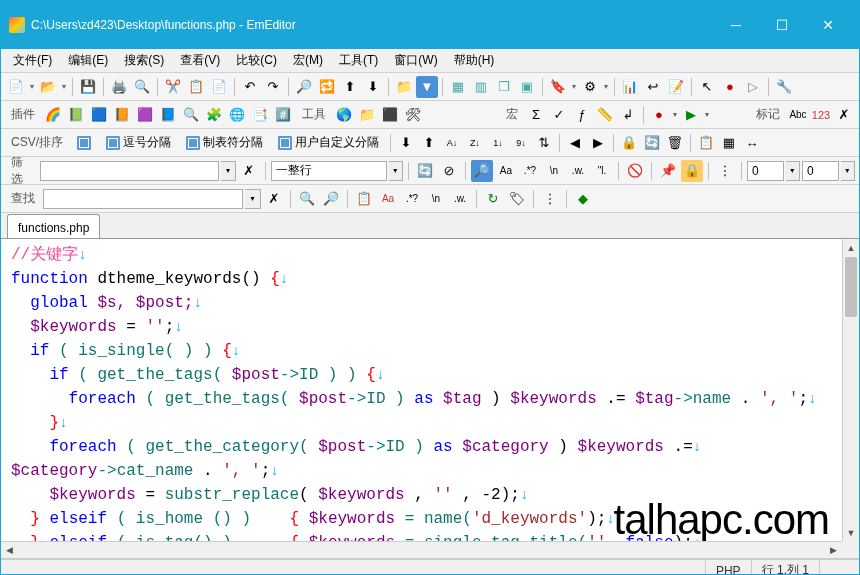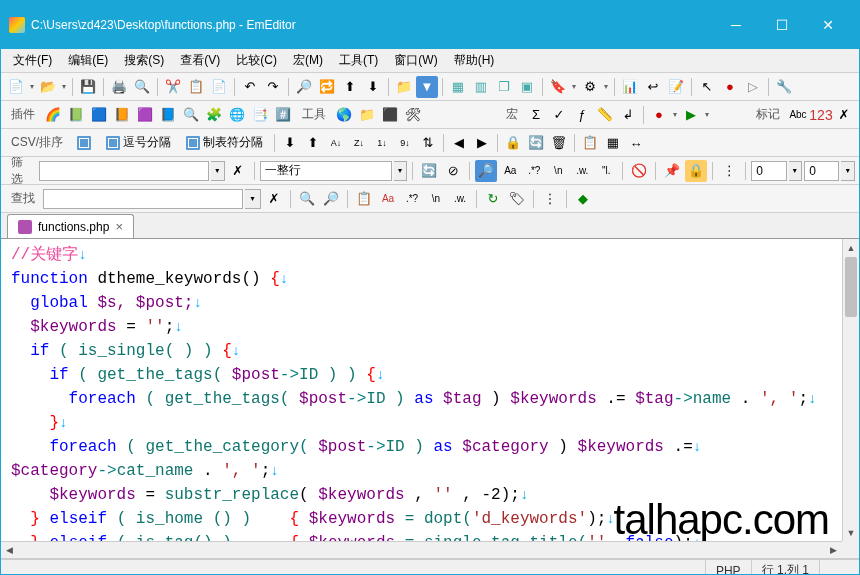--- a/index.html
+++ b/index.html
@@ -19,21 +19,21 @@
 .tb-spacer { flex: 1; }
 .csv-btn { padding: 2px 6px; height: 22px; display: flex; align-items: center; gap: 3px; border: 1px solid transparent; cursor: pointer; white-space: nowrap; flex-shrink: 0; font-family: Liberation Mono, monospace; }
 .csv-icon { width: 14px; height: 14px; background: #5b9bd5; border-radius: 1px; position: relative; }
 .csv-icon::after { content: ''; position: absolute; inset: 2px; border: 1px solid #fff; }
 .filter-row { height: 28px; background: #f5f5f5; display: flex; align-items: center; padding: 2px 4px; border-bottom: 1px solid #d0d0d0; gap: 2px; overflow: hidden; }
 .filter-label { padding: 0 6px; color: #555; }
 .filter-input { width: 200px; height: 20px; border: 1px solid #abadb3; background: #fff; padding: 0 4px; font-size: 12px; }
 .filter-dd { width: 16px; height: 20px; border: 1px solid #abadb3; border-left: none; background: #efefef; display: flex; align-items: center; justify-content: center; font-size: 8px; cursor: pointer; }
 .num-box { width: 40px; height: 20px; border: 1px solid #abadb3; background: #fff; padding: 0 4px; display: flex; align-items: center; }
 .tabs { height: 26px; background: #f0f0f0; display: flex; align-items: flex-end; padding: 0 6px; border-bottom: 1px solid #999; }
-.tab { height: 24px; padding: 0 10px; display: flex; align-items: center; gap: 6px; background: #fff; border: 1px solid #999; border-bottom: none; border-radius: 3px 3px 0 0; cursor: pointer; }
+.tab { height: 24px; padding: 0 10px; display: flex; align-items: center; gap: 6px; background: #fff; border: 1px solid #999; border-bottom: none; border-radius: 3px 3px 0 0; cursor: pointer; flex-direction: column; }
 .tab-icon { width: 14px; height: 14px; background: #b050b0; border-radius: 2px; }
 .tab-close { font-size: 13px; color: #666; cursor: pointer; }
 .editor { position: relative; height: 320px; background: #fff; overflow: hidden; border-bottom: 1px solid #ccc; }
 .code { font-family: Consolas, "Courier New", monospace; font-size: 16px; line-height: 24px; padding: 4px 10px; white-space: pre; }
 .c-comment { color: #ec4899; }
 .c-keyword { color: #0000ff; }
 .c-func { color: #000; }
 .c-var { color: #800080; }
 .c-str { color: #a52a2a; }
 .c-brace { color: #ff0000; }
@@ -154,37 +154,41 @@
   <div class="tb-btn">📏</div>
   <div class="tb-btn">↲</div>
   <div class="tb-sep"></div>
   <div class="tb-btn" style="color:#c00">●</div>
     <div class="tb-dd">▾</div>
   <div class="tb-btn" style="color:#080">▶</div>
     <div class="tb-dd">▾</div>
   <div style="width:40px"></div>
   <div class="toolbar-label">标记</div>
   <div class="tb-btn" style="font-size:10px">Abc</div>
-  <div class="tb-btn" style="font-size:14px;color:#c33">123</div>
+  <div class="tb-btn" style="font-size:11px;color:#c33">123</div>
   <div class="tb-btn">✗</div>
 </div>
 
 <div class="toolbar">
   <div class="toolbar-label">CSV/排序</div>
   <div class="csv-btn">
       <span class="csv-icon"></span>
     </div>
   <div class="csv-btn">
       <span class="csv-icon"></span>
       <span>逗号分隔</span>
     </div>
   <div class="csv-btn">
       <span class="csv-icon"></span>
       <span>制表符分隔</span>
     </div>
+  <div class="csv-btn">
+      <span class="csv-icon"></span>
+      <span>用户自定义分隔</span>
+    </div>
   <div class="tb-sep"></div>
   <div class="tb-btn">⬇</div>
   <div class="tb-btn">⬆</div>
   <div class="tb-btn" style="font-size:9px">A↓</div>
   <div class="tb-btn" style="font-size:9px">Z↓</div>
   <div class="tb-btn" style="font-size:9px">1↓</div>
   <div class="tb-btn" style="font-size:9px">9↓</div>
   <div class="tb-btn">⇅</div>
   <div class="tb-sep"></div>
   <div class="tb-btn">◀</div>
@@ -198,21 +202,21 @@
   <div class="tb-btn">▦</div>
   <div class="tb-btn">↔</div>
 </div>
 
 <div class="filter-row">
   <div class="filter-label">筛选</div>
   <input class="filter-input" style="">
   <div class="filter-dd">▾</div>
   <div class="tb-btn">✗</div>
   <div class="tb-sep"></div>
-  <input class="filter-input" style="width: 132px;" value="一整行">
+  <input class="filter-input" style="width: 116px;" value="一整行">
   <div class="filter-dd">▾</div>
   <div class="tb-sep"></div>
   <div class="tb-btn">🔄</div>
   <div class="tb-btn">⊘</div>
   <div class="tb-sep"></div>
   <div class="tb-btn" style="background:#4a90d9;color:#fff">🔎</div>
   <div class="tb-btn" style="font-size:10px">Aa</div>
   <div class="tb-btn" style="font-size:10px">.*?</div>
   <div class="tb-btn" style="font-size:10px">\n</div>
   <div class="tb-btn" style="font-size:10px">.w.</div>
@@ -267,21 +271,21 @@
 <span class="c-keyword">function</span><span class="c-func"> dtheme_keywords() </span><span class="c-brace">{</span><span class="eol">↓</span>
   <span class="c-keyword">global</span><span class="c-var"> $s, $post;</span><span class="eol">↓</span>
   <span class="c-var">$keywords</span><span> = </span><span class="c-str">''</span><span>;</span><span class="eol">↓</span>
   <span class="c-keyword">if</span><span class="c-builtin"> ( is_single( ) ) </span><span class="c-brace">{</span><span class="eol">↓</span>
     <span class="c-keyword">if</span><span class="c-builtin"> ( get_the_tags( </span><span class="c-var">$post</span><span class="c-arrow">-&gt;</span><span class="c-builtin">ID</span><span class="c-builtin"> ) ) </span><span class="c-brace">{</span><span class="eol">↓</span>
       <span class="c-keyword">foreach</span><span class="c-builtin"> ( get_the_tags( </span><span class="c-var">$post</span><span class="c-arrow">-&gt;</span><span class="c-builtin">ID</span><span class="c-builtin"> ) </span><span class="c-keyword">as</span><span class="c-var"> $tag </span><span>) </span><span class="c-var">$keywords</span><span> .= </span><span class="c-var">$tag</span><span class="c-arrow">-&gt;</span><span class="c-builtin">name</span><span> . </span><span class="c-str">', '</span><span>;</span><span class="eol">↓</span>
     <span class="c-brace">}</span><span class="eol">↓</span>
     <span class="c-keyword">foreach</span><span class="c-builtin"> ( get_the_category( </span><span class="c-var">$post</span><span class="c-arrow">-&gt;</span><span class="c-builtin">ID</span><span class="c-builtin"> ) </span><span class="c-keyword">as</span><span class="c-var"> $category </span><span>) </span><span class="c-var">$keywords</span><span> .=</span><span class="eol">↓</span>
 <span class="c-var">$category</span><span class="c-arrow">-&gt;</span><span class="c-builtin">cat_name</span><span> . </span><span class="c-str">', '</span><span>;</span><span class="eol">↓</span>
     <span class="c-var">$keywords</span><span> = </span><span class="c-builtin">substr_replace</span><span>( </span><span class="c-var">$keywords</span><span> , </span><span class="c-str">''</span><span> , -2);</span><span class="eol">↓</span>
-  <span class="c-brace">}</span> <span class="c-keyword">elseif</span><span class="c-builtin"> ( is_home () )    </span><span class="c-brace">{ </span><span class="c-var">$keywords</span><span class="c-builtin"> = dopt(</span><span class="c-str">'d_keywords'</span><span>);</span><span class="eol">↓</span>
+  <span class="c-brace">}</span> <span class="c-keyword">elseif</span><span class="c-builtin"> ( is_home () )    </span><span class="c-brace">{ </span><span class="c-var">$keywords</span><span class="c-builtin"> = name(</span><span class="c-str">'d_keywords'</span><span>);</span><span class="eol">↓</span>
   <span class="c-brace">}</span> <span class="c-keyword">elseif</span><span class="c-builtin"> ( is_tag() )      </span><span class="c-brace">{ </span><span class="c-var">$keywords</span><span class="c-builtin"> = single_tag_title(</span><span class="c-str">''</span><span>, </span><span class="c-keyword">false</span><span>);</span><span class="eol">↓</span>
   <span class="c-brace">}</span> <span class="c-keyword">elseif</span><span class="c-builtin"> ( is_category() ) </span><span class="c-brace">{ </span><span class="c-var">$keywords</span><span class="c-builtin"> = single_cat_title(</span><span class="c-str">''</span><span>, </span><span class="c-keyword">false</span><span>);</span></div>
   <div class="watermark">talhapc.com</div>
   <div class="scrollbar-v">
     <div class="arrow up">▲</div>
     <div class="thumb"></div>
     <div class="arrow down">▼</div>
   </div>
   <div class="scrollbar-h">
     <div class="arrow left">◀</div>

